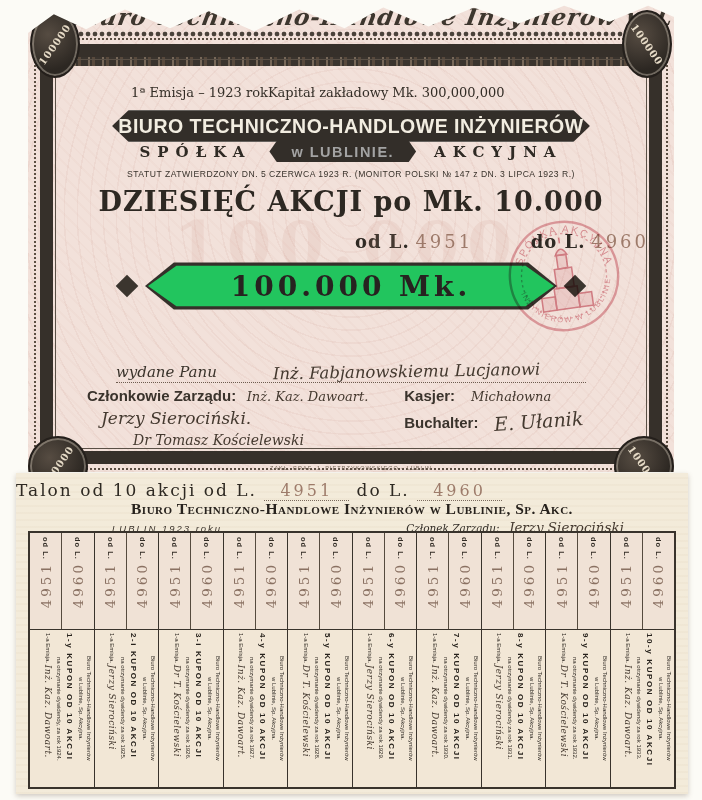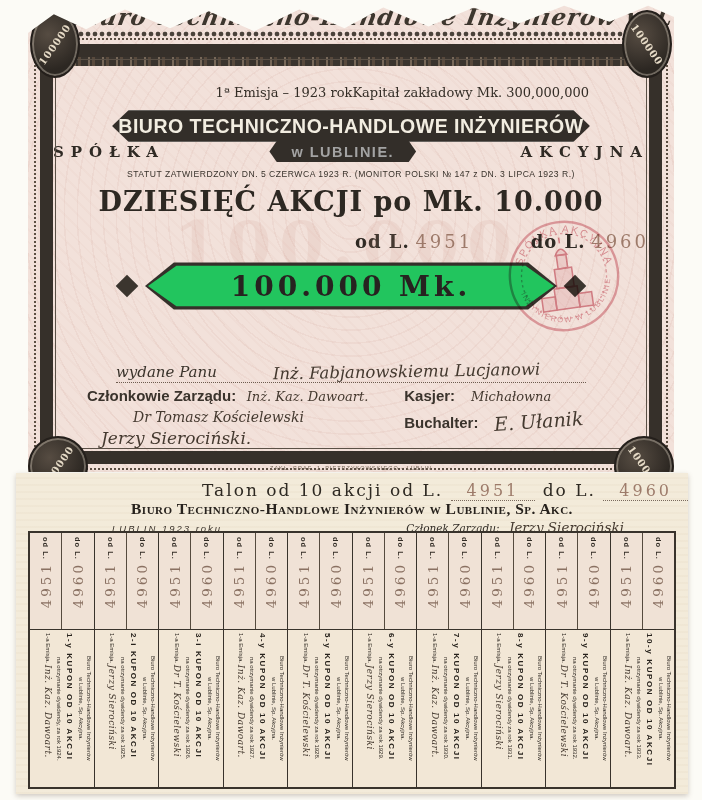--- a/index.html
+++ b/index.html
@@ -32,27 +32,27 @@
     border:2px solid #241f1b;box-shadow:inset 0 0 0 2px rgba(238,226,208,.35);
     display:flex;align-items:center;justify-content:center;z-index:5;}
   .medal span{color:#e6dbc7;font-weight:bold;font-size:10px;letter-spacing:1px;font-family:"DejaVu Serif",serif;}
   .medal.tl{width:46px;height:64px;border-radius:50%;top:-34px;left:-10px;}
   .medal.tr{width:46px;height:64px;border-radius:50%;top:-34px;right:-10px;}
   .medal.bl{width:56px;height:56px;border-radius:50%;bottom:-32px;left:-12px;}
   .medal.br{width:56px;height:56px;border-radius:50%;bottom:-32px;right:-12px;}
   .medal.tl span,.medal.bl span{transform:rotate(-55deg);}
   .medal.tr span,.medal.br span{transform:rotate(55deg);}
 
-  .row-emission{display:flex;justify-content:flex-end;padding:14px 60px 0 78px;
+  .row-emission{display:flex;justify-content:flex-start;padding:14px 60px 0 78px;
     font-family:"DejaVu Serif",serif;font-size:13px;color:#332d26;}
   .title-block{margin-top:10px;text-align:center;}
   .plaque{width:478px;margin:0 auto;background:#332e29;color:#f2ede1;font-weight:bold;font-size:19.5px;
     letter-spacing:.5px;padding:5px 0 4px;clip-path:polygon(0 50%,3.5% 0,96.5% 0,100% 50%,96.5% 100%,3.5% 100%);
     box-shadow:inset 0 0 0 1px rgba(255,255,255,.25);white-space:nowrap;}
-  .subrow{display:flex;align-items:center;justify-content:space-between;gap:18px;margin-top:-1px;}
+  .subrow{display:flex;align-items:center;justify-content:center;gap:18px;margin-top:-1px;}
   .sp-ak{font-family:"DejaVu Serif",serif;font-weight:bold;font-size:15px;letter-spacing:7px;color:#2f2a24;}
   .ribbon{background:#332e29;color:#a3a3a3;font-weight:bold;font-size:14.5px;letter-spacing:1.5px;
     padding:3px 22px 2px;clip-path:polygon(0 50%,5% 0,95% 0,100% 50%,95% 100%,5% 100%);}
   .statute{margin-top:7px;text-align:center;font-size:8.6px;letter-spacing:.5px;color:#38322b;}
   .denom{margin-top:7px;text-align:center;font-family:"DejaVu Serif",serif;font-weight:bold;
     font-size:27px;letter-spacing:1px;color:#2d2822;}
   .serial-row{margin-top:14px;text-align:right;font-family:"DejaVu Serif",serif;font-size:18px;color:#2f2a24;}
   .serial-row .lab{font-weight:bold;letter-spacing:1px;}
   .stamped{color:#95705f;letter-spacing:3px;opacity:.9;}
   .serial-row .gap{display:inline-block;width:46px;}
@@ -85,21 +85,21 @@
   .printer{position:absolute;left:0;right:0;bottom:1px;text-align:center;font-size:5.5px;
     letter-spacing:1px;color:#7a6b5c;}
 
   .stamp{position:absolute;left:478px;top:218px;width:116px;height:116px;opacity:.8;
     mix-blend-mode:multiply;transform:rotate(-8deg);z-index:6;}
 
   
   .paper-bottom{position:absolute;left:16px;top:473px;width:672px;height:321px;background:#f3ebda;
     background-image:repeating-linear-gradient(0deg, rgba(180,150,110,.05) 0 2px, transparent 2px 7px);
     box-shadow:0 2px 5px rgba(80,60,40,.25);}
-  .talon-l1{margin-top:7px;text-align:right;font-family:"DejaVu Serif",serif;font-size:17px;
+  .talon-l1{margin-top:7px;text-align:left;font-family:"DejaVu Serif",serif;font-size:17px;
     letter-spacing:2px;color:#2e2922;}
   .talon-l1 .stamped{border-bottom:1px dotted #6e5d50;padding:0 16px;font-size:16px;}
   .talon-l2{margin-top:0;text-align:center;font-family:Liberation Serif, serif;font-weight:bold;
     font-size:15.5px;letter-spacing:.5px;font-variant:small-caps;color:#27221d;}
   .talon-l3{display:flex;justify-content:space-between;padding:1px 64px 0 96px;align-items:baseline;}
   .talon-place{font-style:italic;font-size:9.5px;letter-spacing:2px;color:#3c352d;}
   .talon-member{font-family:"DejaVu Serif",serif;font-style:italic;font-size:10.5px;}
   .talon-member .hand{font-size:13.5px;margin-left:6px;}
 
   .coupon-strip{position:absolute;left:12px;right:12px;top:58px;bottom:5px;display:flex;
@@ -167,22 +167,22 @@
         <div class="issued-row">
           <span class="issued-label">wydane Panu</span>
           <span class="issued-name hand">Inż. Fabjanowskiemu Lucjanowi</span>
         </div>
 
 
         <div class="sig-block">
           <div class="sig-left">
             <span class="sig-lab">Członkowie Zarządu:</span>
             <span class="hand sig1">Inż. Kaz. Dawoart.</span>
+            <div class="hand sig2">Jerzy Sierociński.</div>
             <div class="hand sig3">Dr Tomasz Kościelewski</div>
-            <div class="hand sig2">Jerzy Sierociński.</div>
           </div>
           <div class="sig-right">
             <div class="sig-row">
               <span class="sig-lab">Kasjer:</span>
               <span class="hand sigK">Michałowna</span>
             </div>
             <div class="sig-row">
               <span class="sig-lab">Buchalter:</span>
               <span class="hand sigB">E. Ułanik</span>
             </div>

